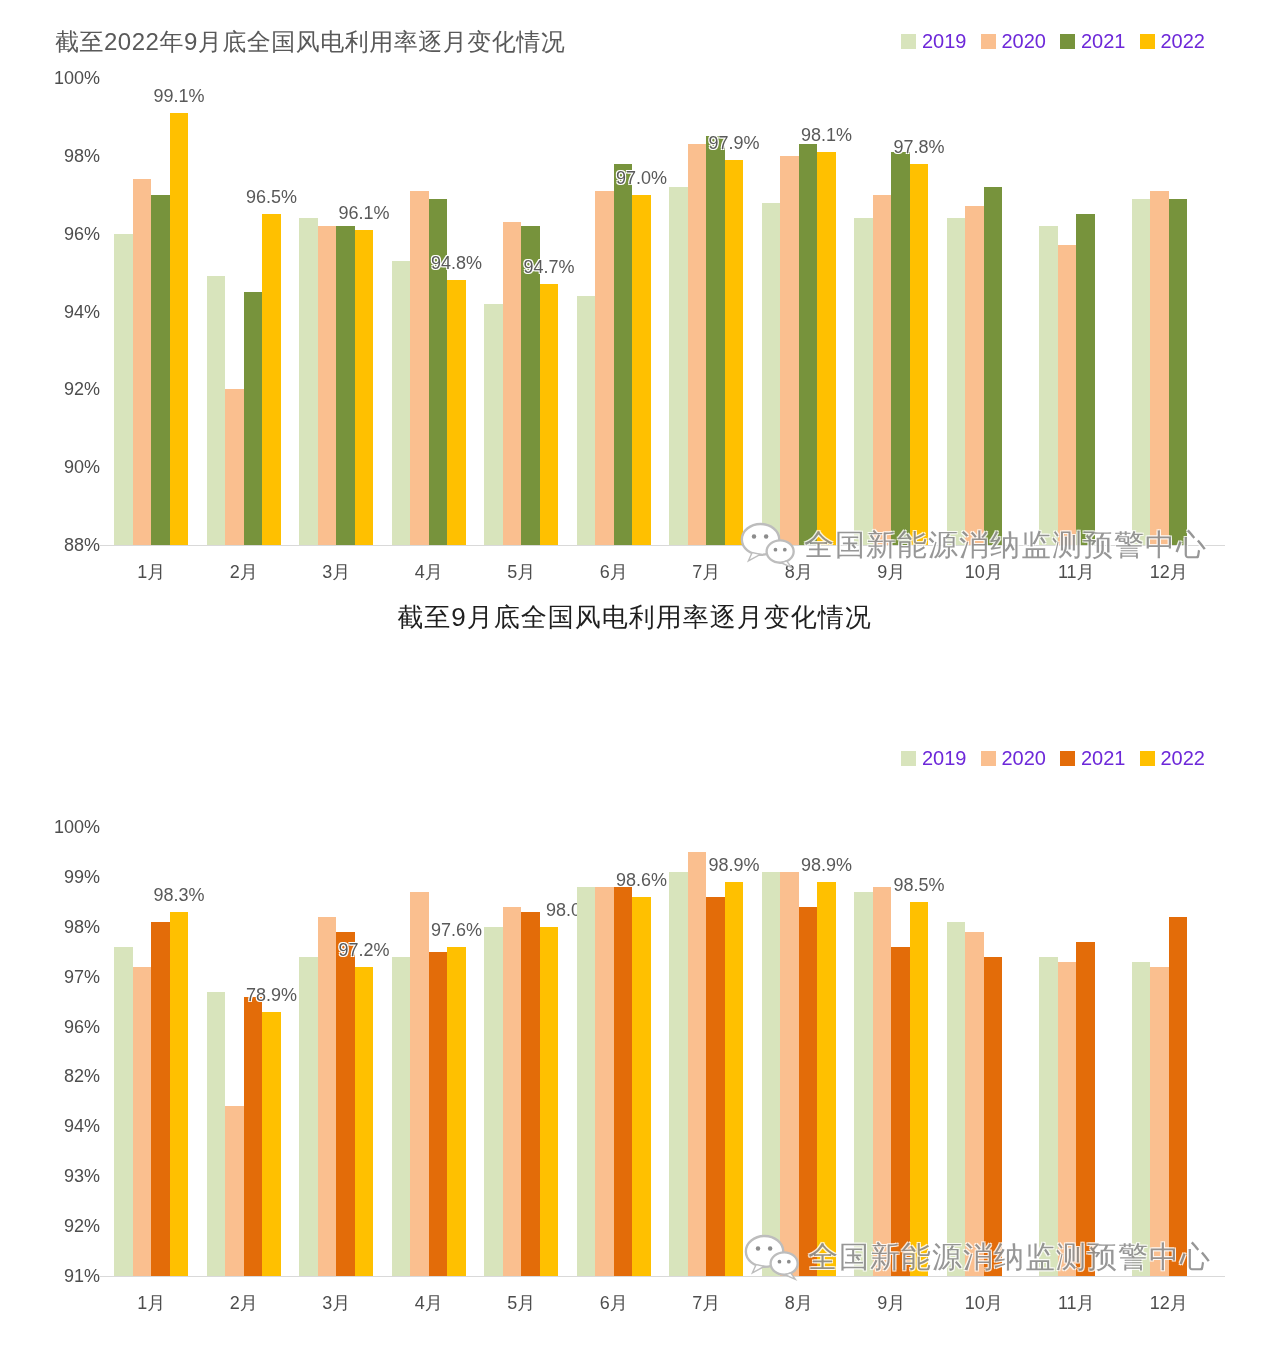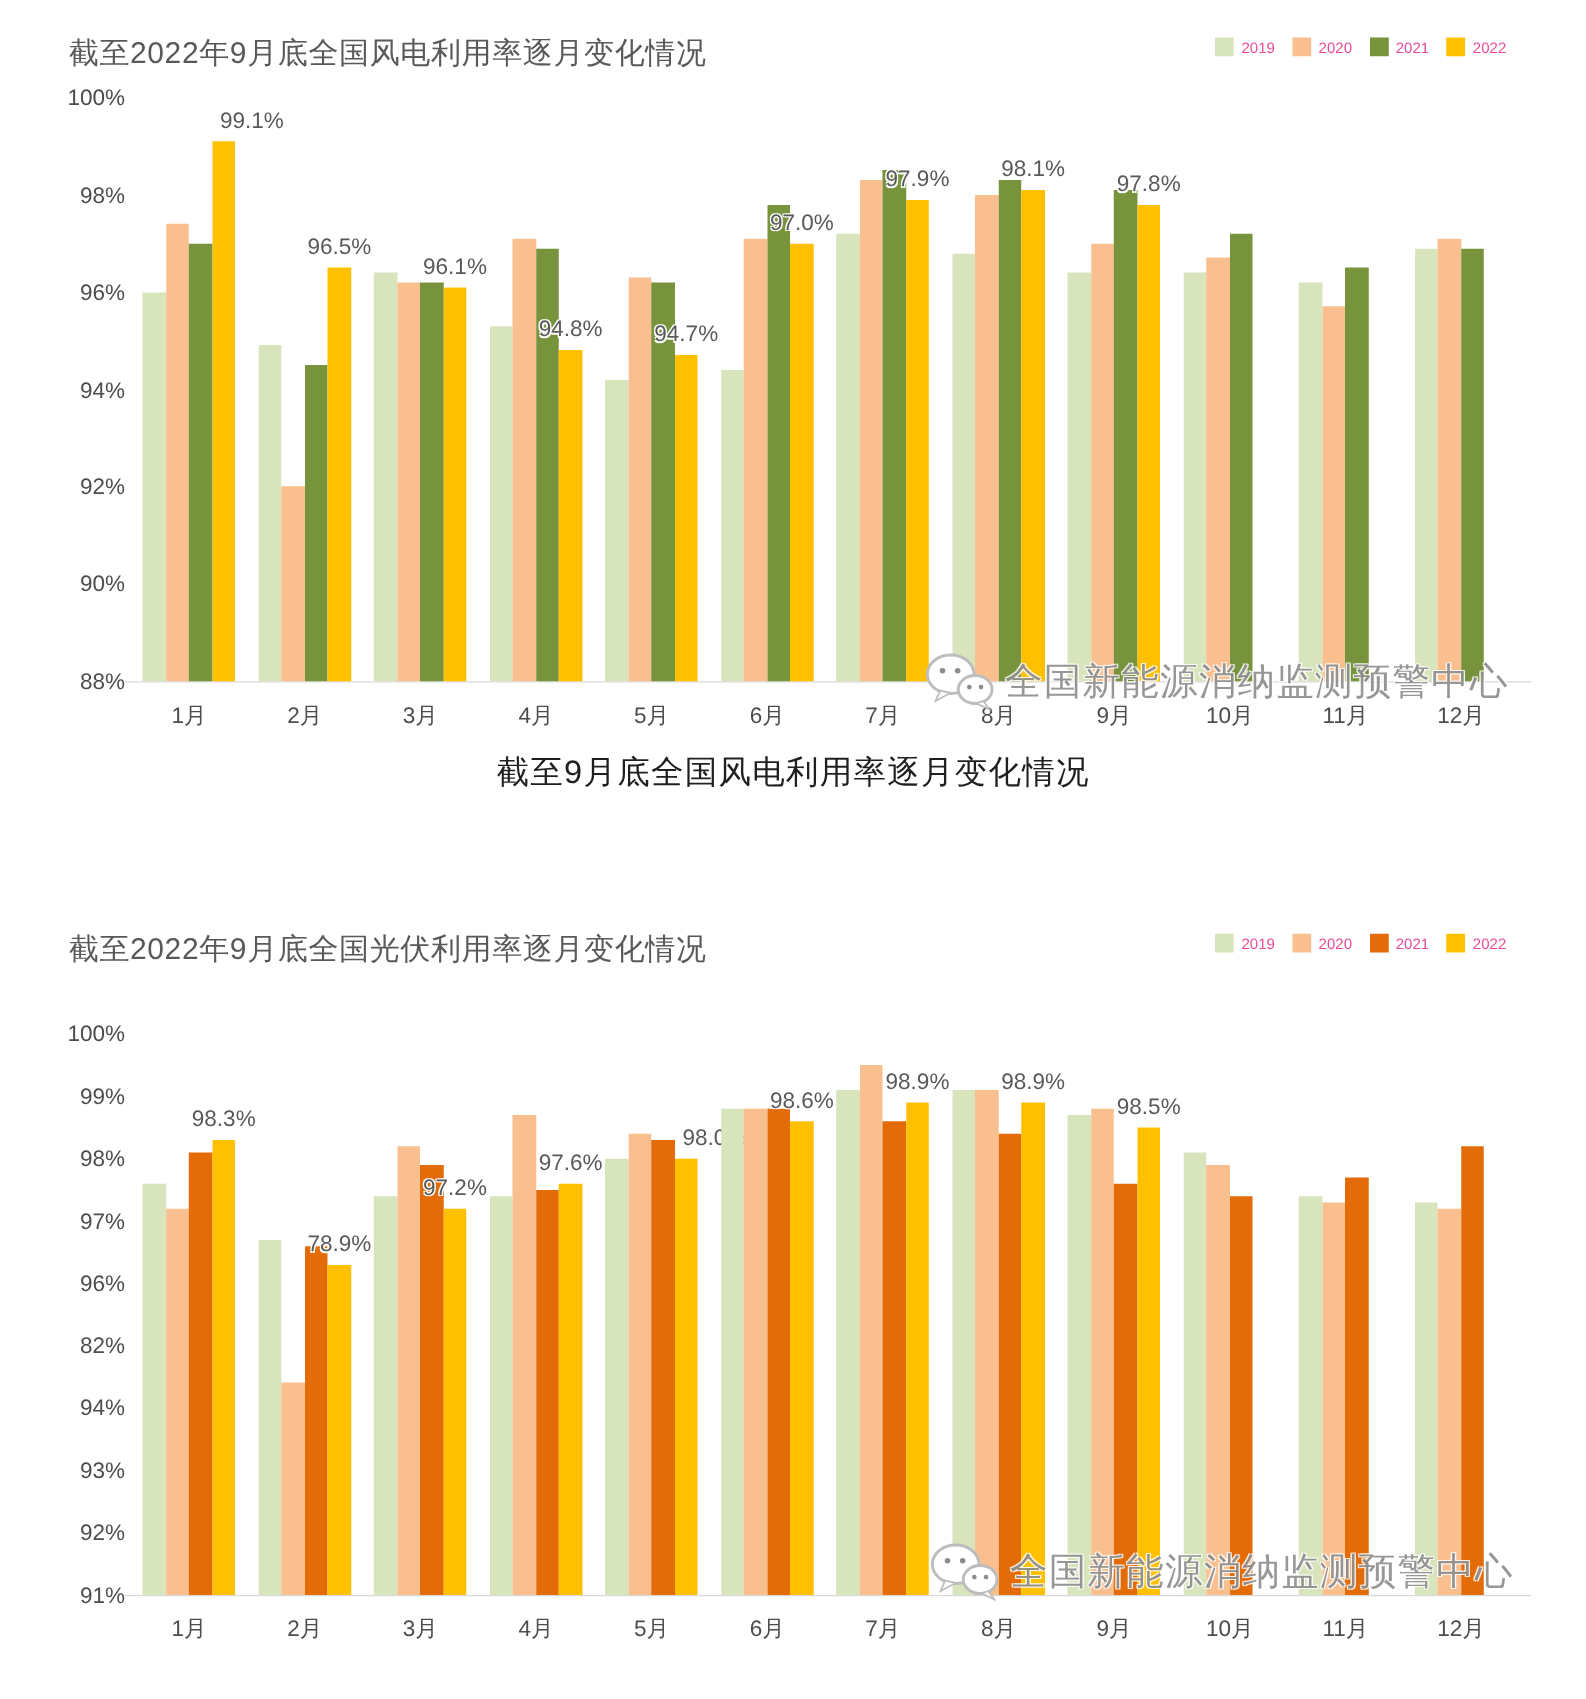--- a/index.html
+++ b/index.html
@@ -3,21 +3,21 @@
 <meta charset="utf-8">
 <style>
   html,body{margin:0;padding:0;background:#fff;}
   .page{position:relative;width:1269px;height:1359px;background:#ffffff;overflow:hidden;
         font-family:"Liberation Sans", sans-serif;}
   .abs{position:absolute;}
   .chart-title{font-size:24px;color:#595959;letter-spacing:0.5px;white-space:nowrap;}
   .legend{display:flex;align-items:center;gap:14px;}
   .legend-item{display:flex;align-items:center;gap:6px;}
   .legend-swatch{width:15px;height:15px;display:inline-block;}
-  .legend-label{font-size:12px;color:#ec4899;}
+  .legend-label{font-size:20px;color:#6d28d9;}
   .ytick{font-size:18px;color:#4d4d4d;text-align:right;width:70px;line-height:22px;}
   .xtick{font-size:18px;color:#4d4d4d;text-align:center;line-height:24px;}
   .bar{position:absolute;}
   .axis-line{height:1px;background:#d9d9d9;}
   .dlabel{position:absolute;width:96px;text-align:center;font-size:18px;color:#595959;
           line-height:22px;white-space:nowrap;
           text-shadow:1px 1px 0 #fff,-1px -1px 0 #fff,1px -1px 0 #fff,-1px 1px 0 #fff;}
   .caption{left:0;width:1269px;text-align:center;font-size:26px;color:#1f1f1f;letter-spacing:1px;}
   .watermark{display:flex;align-items:center;gap:8px;z-index:5;}
   .watermark-text{font-size:30px;color:#8f8f8f;letter-spacing:1px;white-space:nowrap;opacity:0.92;
@@ -58,21 +58,21 @@
       <div class="abs ytick" style="left: 30px; top: 300.5px;">94%</div>
       <div class="abs ytick" style="left: 30px; top: 378.333px;">92%</div>
       <div class="abs ytick" style="left: 30px; top: 456.167px;">90%</div>
       <div class="abs ytick" style="left: 30px; top: 534px;">88%</div>
       <div class="abs axis-line" style="left: 100px; top: 545px; width: 1125px;"></div>
       <div class="abs xtick" style="left: 105px; top: 560px; width: 92.5px;">1月</div>
       <div class="bar" style="left: 114.25px; top: 233.667px; width: 18.5px; height: 311.333px; background: rgb(216, 228, 188);"></div>
       <div class="bar" style="left: 132.75px; top: 179.183px; width: 18.5px; height: 365.817px; background: rgb(250, 191, 143);"></div>
       <div class="bar" style="left: 151.25px; top: 194.75px; width: 18.5px; height: 350.25px; background: rgb(119, 147, 60);"></div>
       <div class="bar" style="left: 169.75px; top: 113.025px; width: 18.5px; height: 431.975px; background: rgb(255, 192, 0);"></div>
-      <div class="dlabel" style="left: 131px; top: 85.025px; text-align: right;">99.1%</div>
+      <div class="dlabel" style="left: 131px; top: 85.025px;">99.1%</div>
       <div class="abs xtick" style="left: 197.5px; top: 560px; width: 92.5px;">2月</div>
       <div class="bar" style="left: 206.75px; top: 276.475px; width: 18.5px; height: 268.525px; background: rgb(216, 228, 188);"></div>
       <div class="bar" style="left: 225.25px; top: 389.333px; width: 18.5px; height: 155.667px; background: rgb(250, 191, 143);"></div>
       <div class="bar" style="left: 243.75px; top: 292.042px; width: 18.5px; height: 252.958px; background: rgb(119, 147, 60);"></div>
       <div class="bar" style="left: 262.25px; top: 214.208px; width: 18.5px; height: 330.792px; background: rgb(255, 192, 0);"></div>
       <div class="dlabel" style="left: 223.5px; top: 186.208px;">96.5%</div>
       <div class="abs xtick" style="left: 290px; top: 560px; width: 92.5px;">3月</div>
       <div class="bar" style="left: 299.25px; top: 218.1px; width: 18.5px; height: 326.9px; background: rgb(216, 228, 188);"></div>
       <div class="bar" style="left: 317.75px; top: 225.883px; width: 18.5px; height: 319.117px; background: rgb(250, 191, 143);"></div>
       <div class="bar" style="left: 336.25px; top: 225.883px; width: 18.5px; height: 319.117px; background: rgb(119, 147, 60);"></div>
@@ -137,21 +137,20 @@
       <ellipse cx="43" cy="33" rx="14.5" ry="12" fill="#ffffff" stroke="#bdbdbd" stroke-width="2.5"></ellipse>
       <path d="M50 43 L55 50 L44 45 Z" fill="#ffffff" stroke="#bdbdbd" stroke-width="1.5"></path>
       <circle cx="38" cy="31" r="2" fill="#8c8c8c"></circle>
       <circle cx="48" cy="31" r="2" fill="#8c8c8c"></circle>
     </svg>
     <span class="watermark-text">全国新能源消纳监测预警中心</span>
   </div>
 
   <div class="abs caption" style="top:600px;">截至9月底全国风电利用率逐月变化情况</div>
 
-  <div class="abs chart-title" style="left:55px;top:743px;">截至2022年9月底全国光伏利用率逐月变化情况</div>
   <div class="abs legend" style="top:747px;right:64px;" id="legend1">
       <div class="legend-item">
         <span class="legend-swatch" style="background: rgb(216, 228, 188);"></span>
         <span class="legend-label">2019</span>
       </div>
       <div class="legend-item">
         <span class="legend-swatch" style="background: rgb(250, 191, 143);"></span>
         <span class="legend-label">2020</span>
       </div>
       <div class="legend-item">

